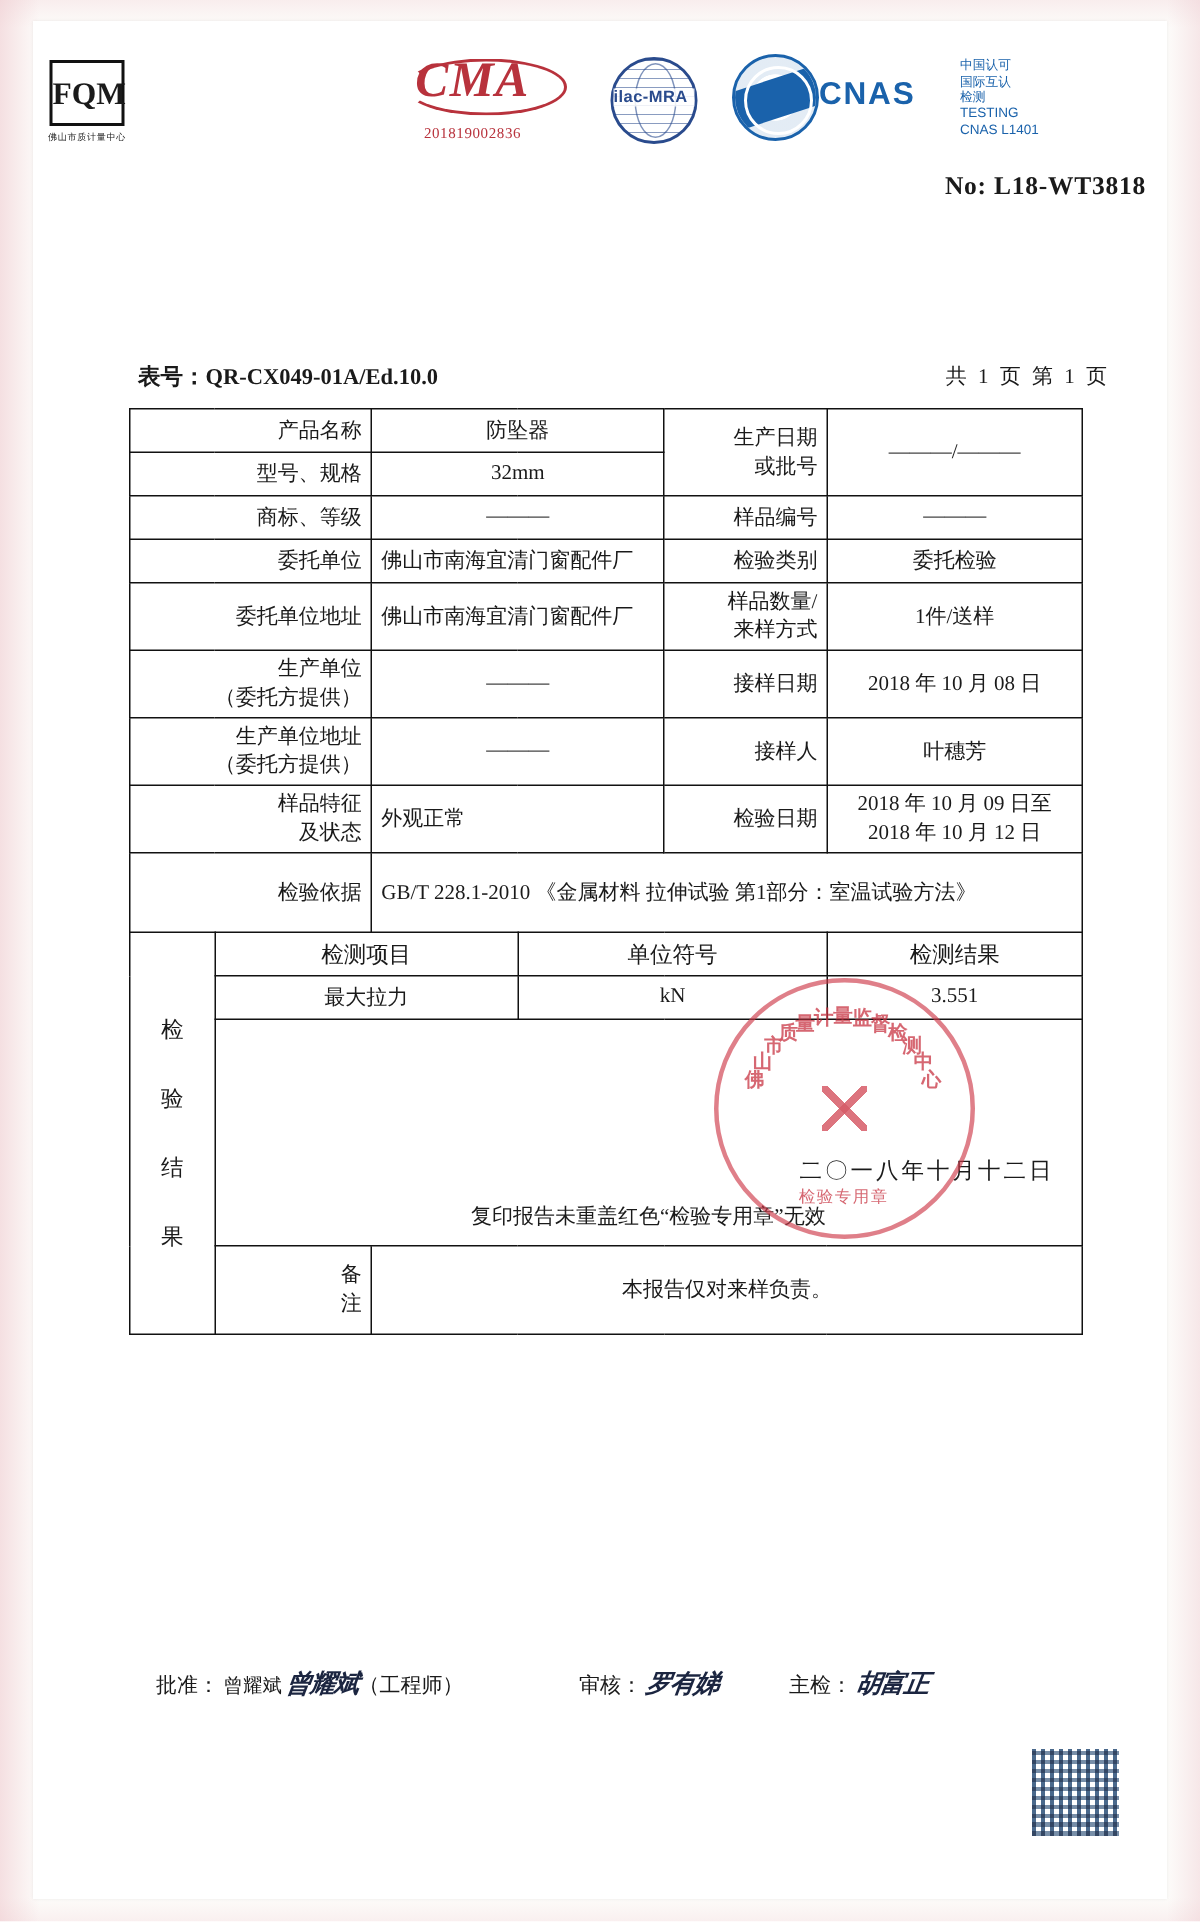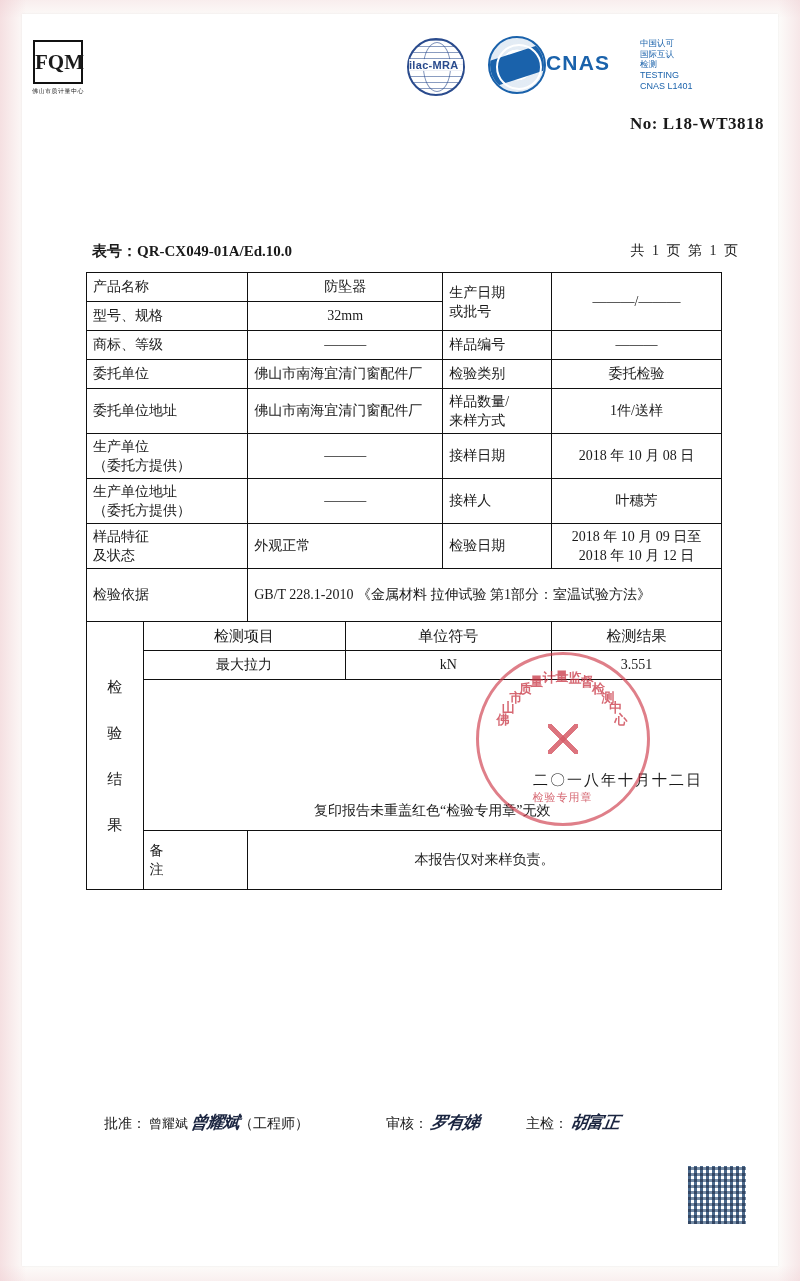--- a/index.html
+++ b/index.html
@@ -255,21 +255,21 @@
     font-size: 14px;
   }
   table.main td {
     border: 1px solid #111;
     padding: 3px 6px;
     vertical-align: middle;
     height: 22px;
   }
   .c { text-align: center; }
   .l { text-align: left; }
-  .lbl { text-align: left; white-space: nowrap; }
+  .lbl { text-align: right; white-space: nowrap; }
   .two-line { line-height: 19px; }
   .big-res { font-size: 15px; }
   .vert-label {
     width: 44px;
     text-align: center;
     font-size: 15px;
     line-height: 46px;
   }
   .result-head td { height: 46px; font-size: 15px; }
   .result-row td { height: 52px; font-size: 14px; }
@@ -393,20 +393,24 @@
 <div class="page">
   <div class="sheet">
 
     <div class="logo-row">
 
       <div class="fqm">
         <div class="fqm-box">FQM</div>
         <div class="fqm-cap">佛山市质计量中心</div>
       </div>
 
+      <div class="cma">
+        <div class="cma-mark">CMA</div>
+        <div class="cma-num">201819002836</div>
+      </div>
 
       <div class="ilac">
         <div class="ilac-globe">
           <div class="ilac-txt">ilac-MRA</div>
         </div>
       </div>
 
       <div class="cnas">
         <div class="cnas-logo"></div>
         <div class="cnas-word">CNAS</div>

